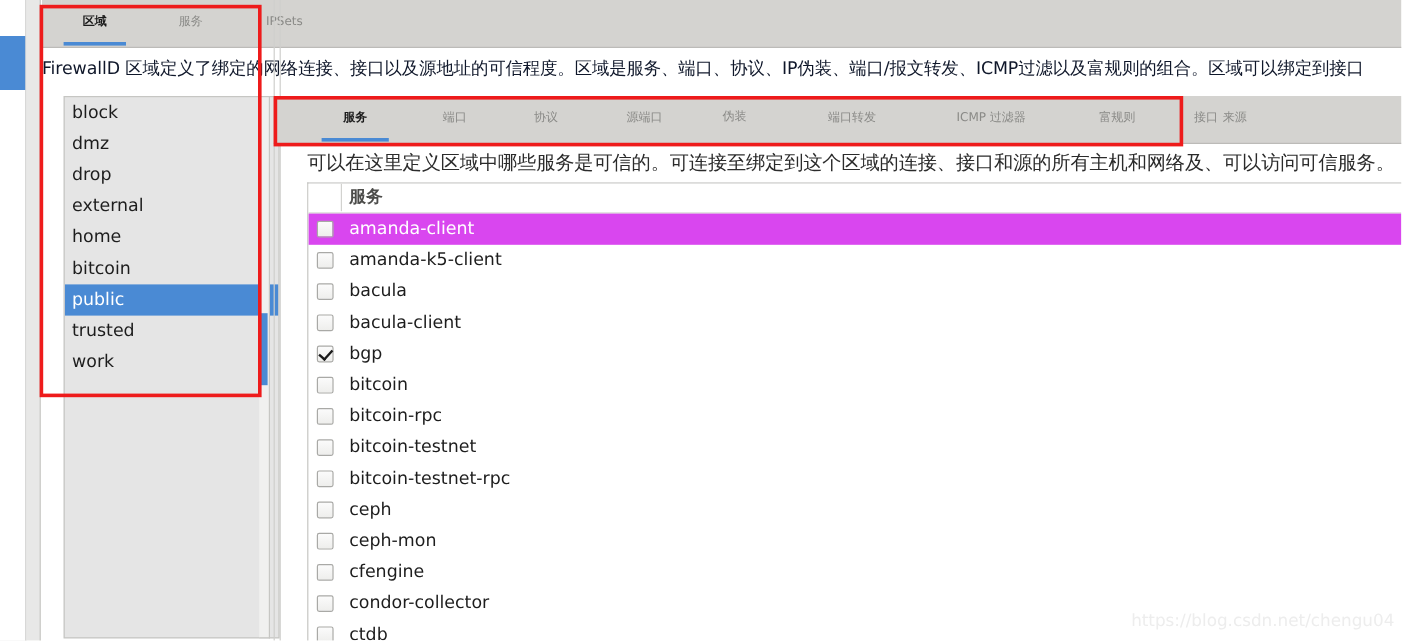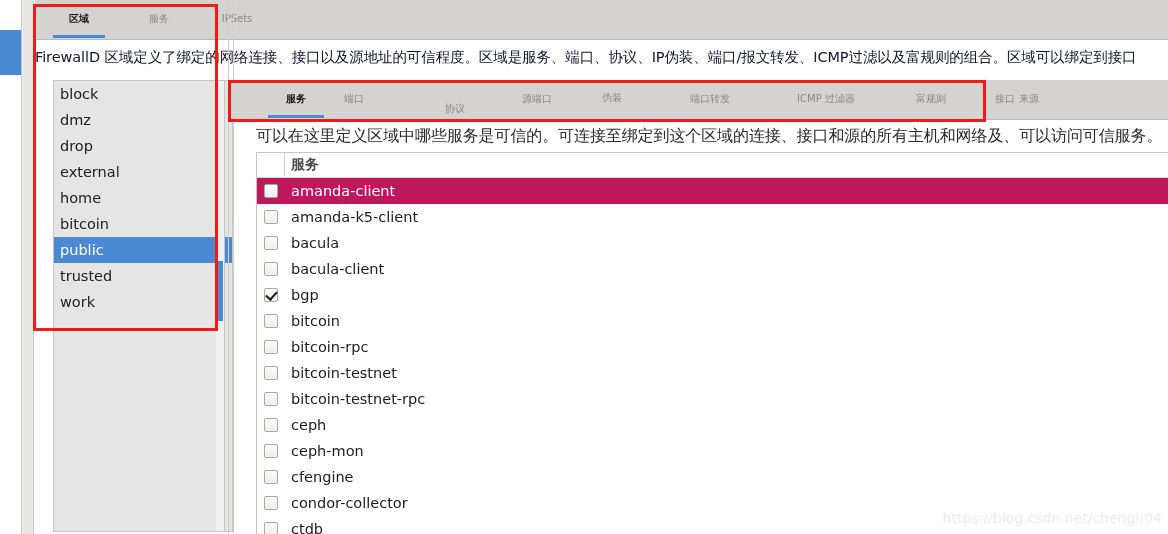--- a/index.html
+++ b/index.html
@@ -211,21 +211,21 @@
     font-weight: bold;
     color: #4c4c4a;
   }
   .svc-row {
     position: relative;
     height: 26px;
     display: flex;
     align-items: center;
   }
   .svc-row.selected {
-    background: #be185d;
+    background: #d946ef;
   }
   .svc-row.selected .svc-label { color: #ffffff; }
   .cbcell {
     width: 28px;
     display: flex;
     justify-content: center;
     align-items: center;
     flex: 0 0 28px;
   }
   .cbox {
@@ -313,22 +313,22 @@
     <div class="zone-scroll">
       <div class="zone-scroll-thumb"></div>
     </div>
 
     <div class="vsep"></div>
     <div class="vsep2"></div>
 
     <div class="rightpane">
       <div class="tabstrip-inner" id="inner-tabs">
           <div class="tab active" style="left: 40px; width: 56px; text-align: center;"><span>服务</span></div>
-          <div class="tab" style="left: 112px; width: 50px; text-align: left;"><span>端口</span></div>
-          <div class="tab" style="left: 202px; width: 50px; text-align: center; margin-top: 10px;"><span>协议</span></div>
+          <div class="tab" style="left: 126px; width: 50px; text-align: center;"><span>端口</span></div>
+          <div class="tab" style="left: 202px; width: 50px; text-align: center;"><span>协议</span></div>
           <div class="tab" style="left: 276px; width: 66px; text-align: center;"><span>源端口</span></div>
           <div class="tab" style="left: 370px; width: 50px;  font-family: Liberation Mono, monospace;"><span>伪装</span></div>
           <div class="tab" style="left: 442px; width: 80px; text-align: center;"><span>端口转发</span></div>
           <div class="tab" style="left: 550px; width: 96px; text-align: center;"><span>ICMP 过滤器</span></div>
           <div class="tab" style="left: 678px; width: 50px; text-align: center;"><span>富规则</span></div>
           <div class="tab" style="left: 752px; width: 50px; text-align: center;"><span>接口</span></div>
           <div class="tab" style="left: 776px; width: 50px; text-align: center;"><span>来源</span></div>
         </div>
       <div class="desc-inner">可以在这里定义区域中哪些服务是可信的。可连接至绑定到这个区域的连接、接口和源的所有主机和网络及、可以访问可信服务。</div>
 

